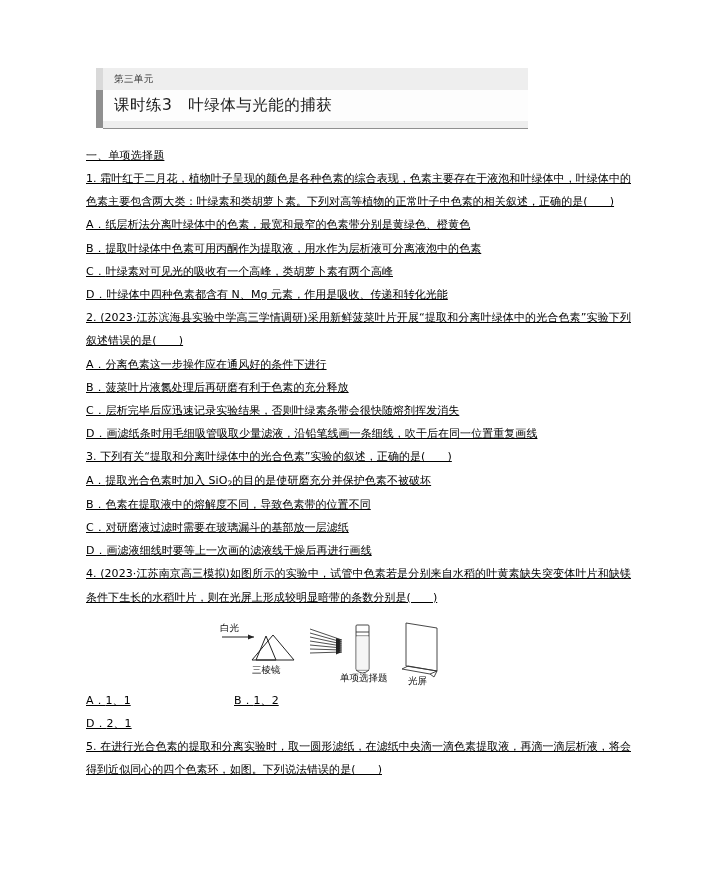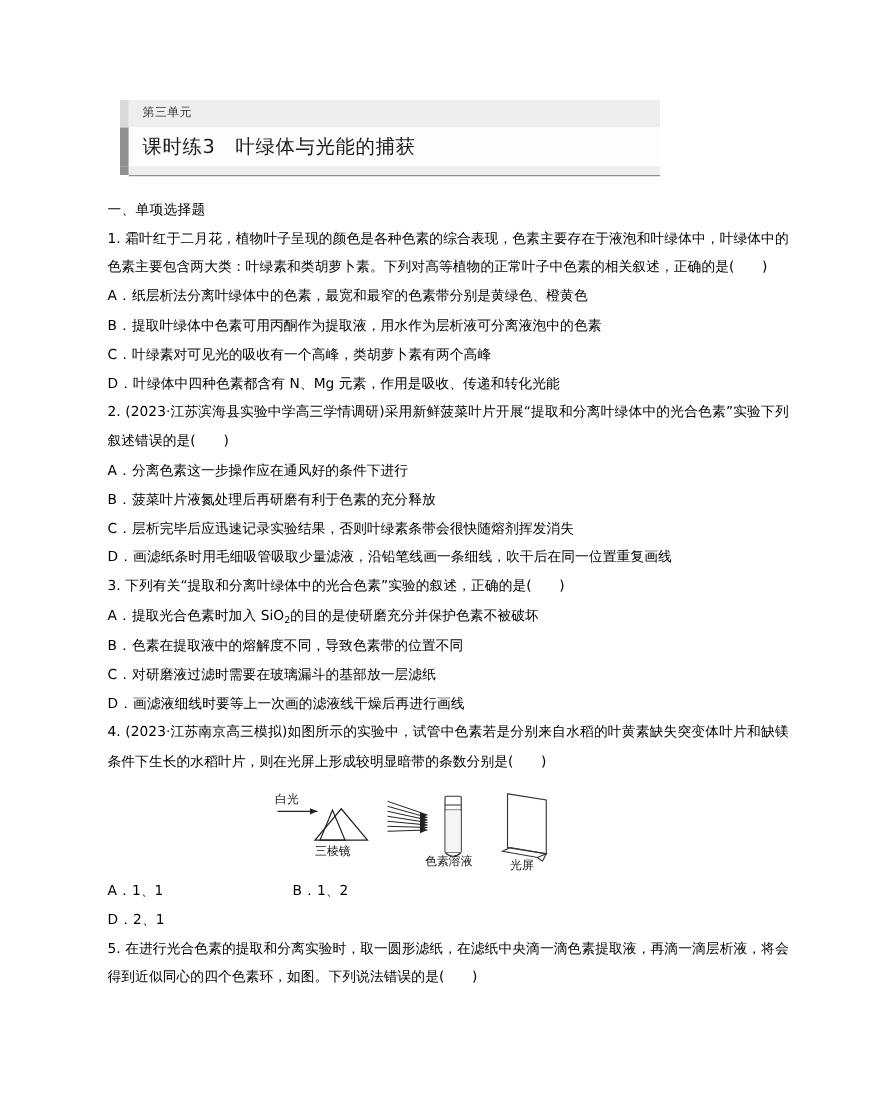--- a/index.html
+++ b/index.html
@@ -20,21 +20,21 @@
     position: relative;
     width: 701px;
     height: 877px;
     padding: 0;
   }
 
   
   .banner {
     position: absolute;
     left: 96px;
-    top: 80px;
+    top: 68px;
     width: 432px;
   }
   .banner-row {
     display: flex;
     align-items: stretch;
   }
   .banner-accent {
     width: 7px;
     flex: 0 0 7px;
     background: #d9d9d9;
@@ -80,22 +80,23 @@
     margin-left: 7px;
     width: 425px;
     height: 1.4px;
     background: #8f8f8f;
   }
 
   
   .content {
     position: absolute;
     left: 86px;
-    top: 156px;
+    top: 144px;
     width: 545px;
+    text-decoration: underline;
   }
 
   .section-heading {
     font-size: 11px;
     line-height: 23px;
     letter-spacing: 0.2px;
     color: #000;
   }
 
   .q-stem {
@@ -272,21 +273,21 @@
           <g stroke="#333" stroke-width="0.9" fill="none">
             <polygon points="188,10 219,15 219,58 188,53"></polygon>
             <polygon points="184,56 212,61 219,58 190,53"></polygon>
             <line x1="219" y1="58" x2="216" y2="64"></line>
             <line x1="212" y1="61" x2="216" y2="64"></line>
           </g>
         </svg>
 
         <span class="fig-label" style="left:2px; top:10px;">白光</span>
         <span class="fig-label" style="left:34px; top:52px;">三棱镜</span>
-        <span class="fig-label" style="left:122px; top:60px;">色素溶液</span>
+        <span class="fig-label" style="left:122px; top:60px;">单项选择题</span>
         <span class="fig-label" style="left:190px; top:63px;">光屏</span>
       </div>
     </div>
 
     <div class="opt-grid">
       <div class="opt opt-col-a">
         <span class="opt-label">A．</span><span>1、1</span>
       </div>
       <div class="opt opt-col-b">
         <span class="opt-label">B．</span><span>1、2</span>

